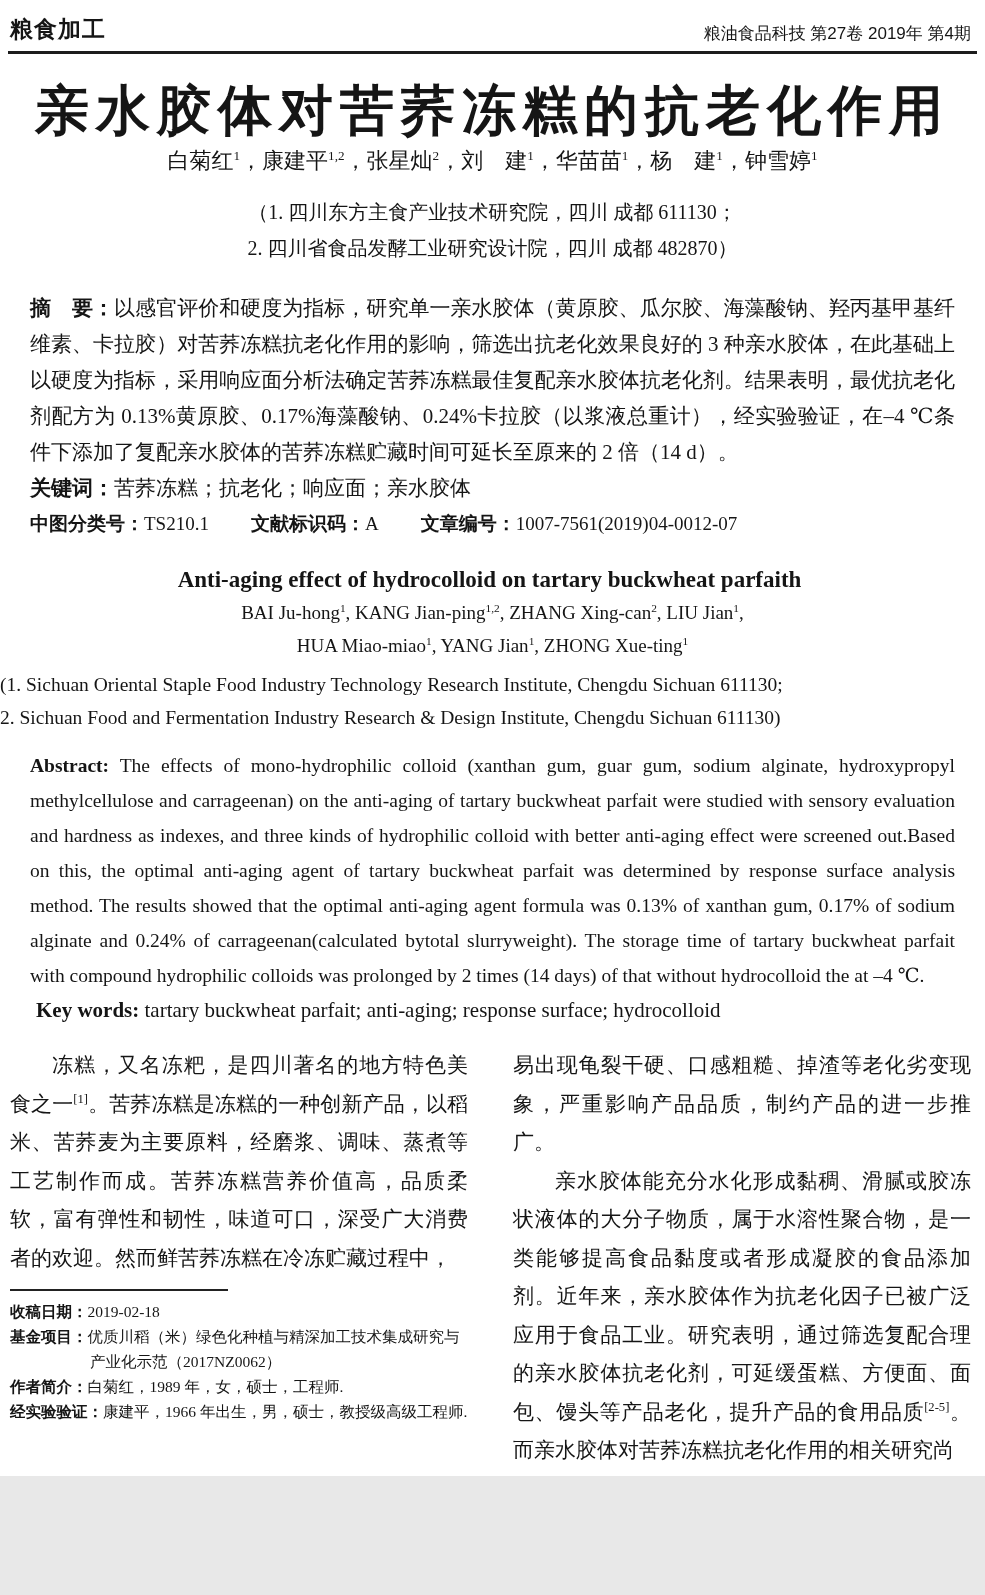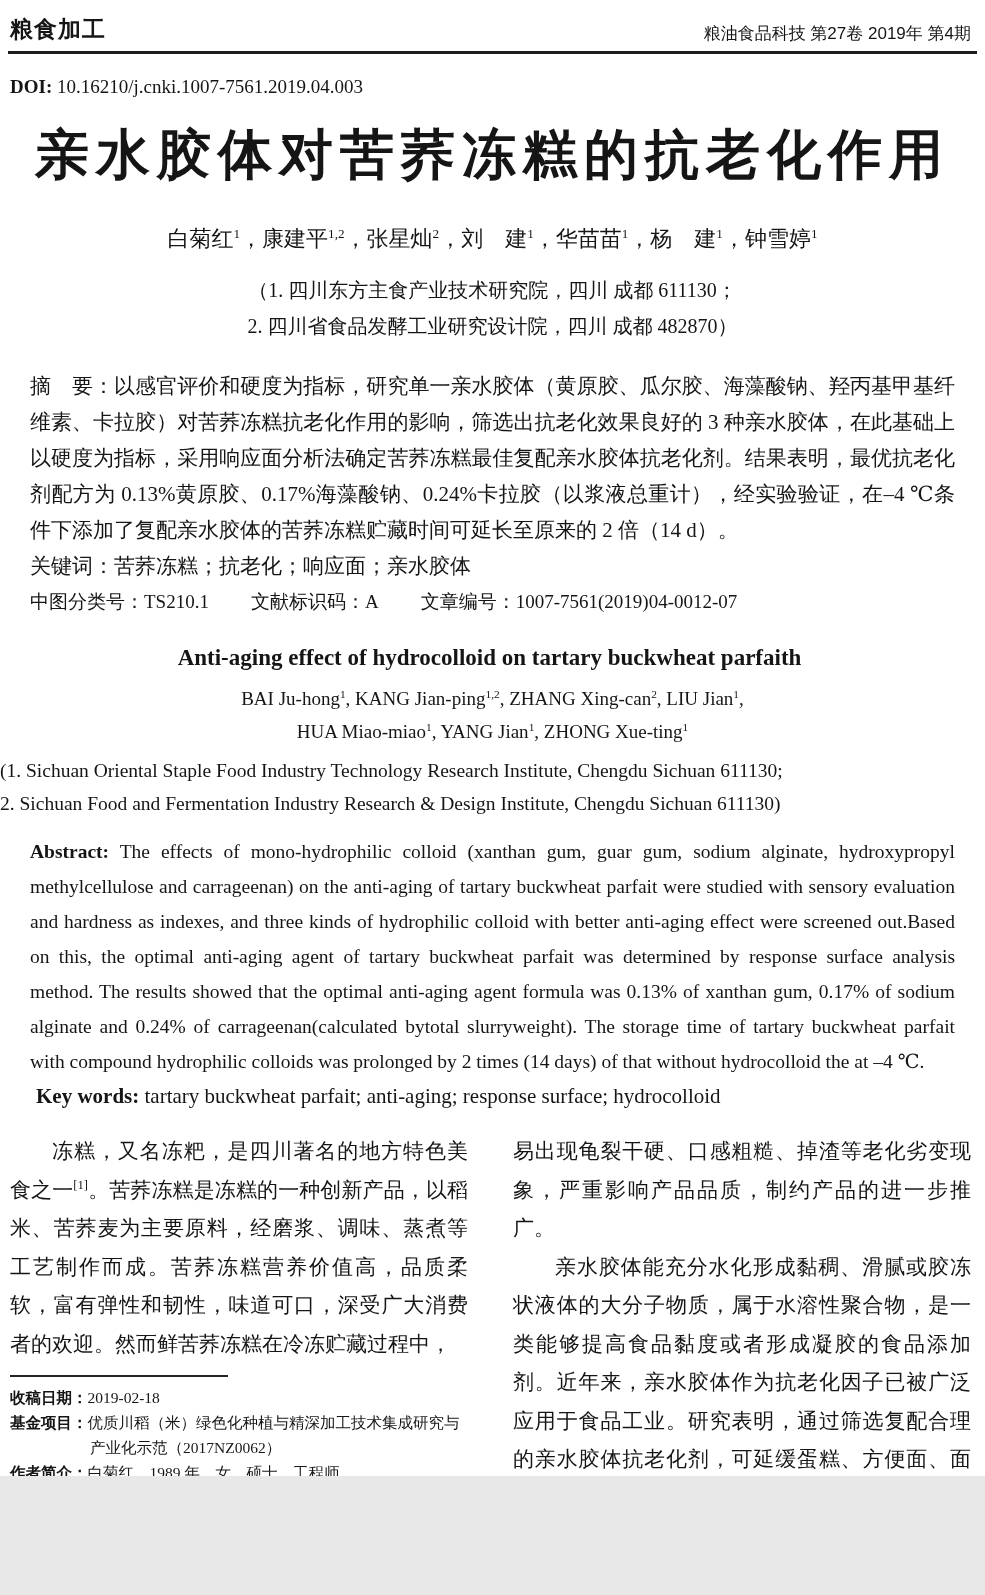--- a/index.html
+++ b/index.html
@@ -28,33 +28,33 @@
   }
   .header-rule{height:3px;background:#1c1c1c;margin:6px 8px 0 8px;}
   
   .doi-line{margin:22px 0 0 10px;font-size:19px;}
   .doi-label{font-weight:bold;}
   
   .title-cn{
     margin:26px 0 0 0;text-align:center;
     font-size:54px;font-weight:bold;letter-spacing:7px;line-height:62px;
   }
-  .authors-cn{margin-top:38px;text-align:center;font-size:22px;line-height:30px;}
+  .authors-cn{margin-top:4px;text-align:center;font-size:22px;line-height:30px;}
   .affil-cn{margin-top:18px;text-align:center;font-size:20px;line-height:36px;}
   sup{font-size:0.6em;line-height:0;}
   
   .abs-block{margin:24px 30px 0 30px;font-size:21px;line-height:36px;text-align:justify;}
   .kw-line{margin:0 30px;font-size:21px;line-height:36px;}
   .class-line{margin:0 30px;font-size:19px;line-height:36px;}
   .class-pair{margin-right:42px;white-space:nowrap;}
-  .label-hei{font-family:"Liberation Sans","DejaVu Sans",sans-serif;font-weight:normal;}
+  .label-hei{font-family:"Liberation Sans","DejaVu Sans",sans-serif;font-weight:bold;}
   
   .title-en{margin:22px 6px 0 0;text-align:center;font-size:23px;font-weight:bold;line-height:32px;}
   .authors-en{text-align:center;font-size:19px;line-height:33px;}
-  .authors-en.first{margin-top:8px;text-align:center;}
+  .authors-en.first{text-align:center;}
   .affil-en{text-align:left;font-size:19.5px;line-height:33px;}
   .affil-en-wrap{margin-top:6px;}
   .abs-en{margin:14px 30px 0 30px;font-size:19.5px;line-height:35px;text-align:justify;}
   .kw-en{margin:0 36px;font-size:21px;line-height:35px;}
   .label-bold{font-weight:bold;}
   
   .columns{display:flex;gap:45px;margin:18px 14px 0 10px;}
   .col{flex:1 1 0;font-size:21px;line-height:38.5px;text-align:justify;}
   .para{margin:0;}
   .para.indent{text-indent:2em;}
@@ -74,24 +74,20 @@
 <body>
 
 <div class="page">
 
   <div class="header">
     <span class="header-left">粮食加工</span>
     <span class="header-right">粮油食品科技 第27卷 2019年 第4期</span>
   </div>
   <div class="header-rule"></div>
 
-  <div class="doi-line">
-    <span class="doi-label">DOI:</span>
-    <span class="doi-value">10.16210/j.cnki.1007-7561.2019.04.003</span>
-  </div>
 
   <div class="title-cn">亲水胶体对苦荞冻糕的抗老化作用</div>
 
   <div class="authors-cn">白菊红<sup>1</sup>，康建平<sup>1,2</sup>，张星灿<sup>2</sup>，刘　建<sup>1</sup>，华苗苗<sup>1</sup>，杨　建<sup>1</sup>，钟雪婷<sup>1</sup></div>
 
   <div class="affil-cn">
       <div>（1. 四川东方主食产业技术研究院，四川 成都 611130；</div>
       <div>2. 四川省食品发酵工业研究设计院，四川 成都 482870）</div>
     </div>
 

